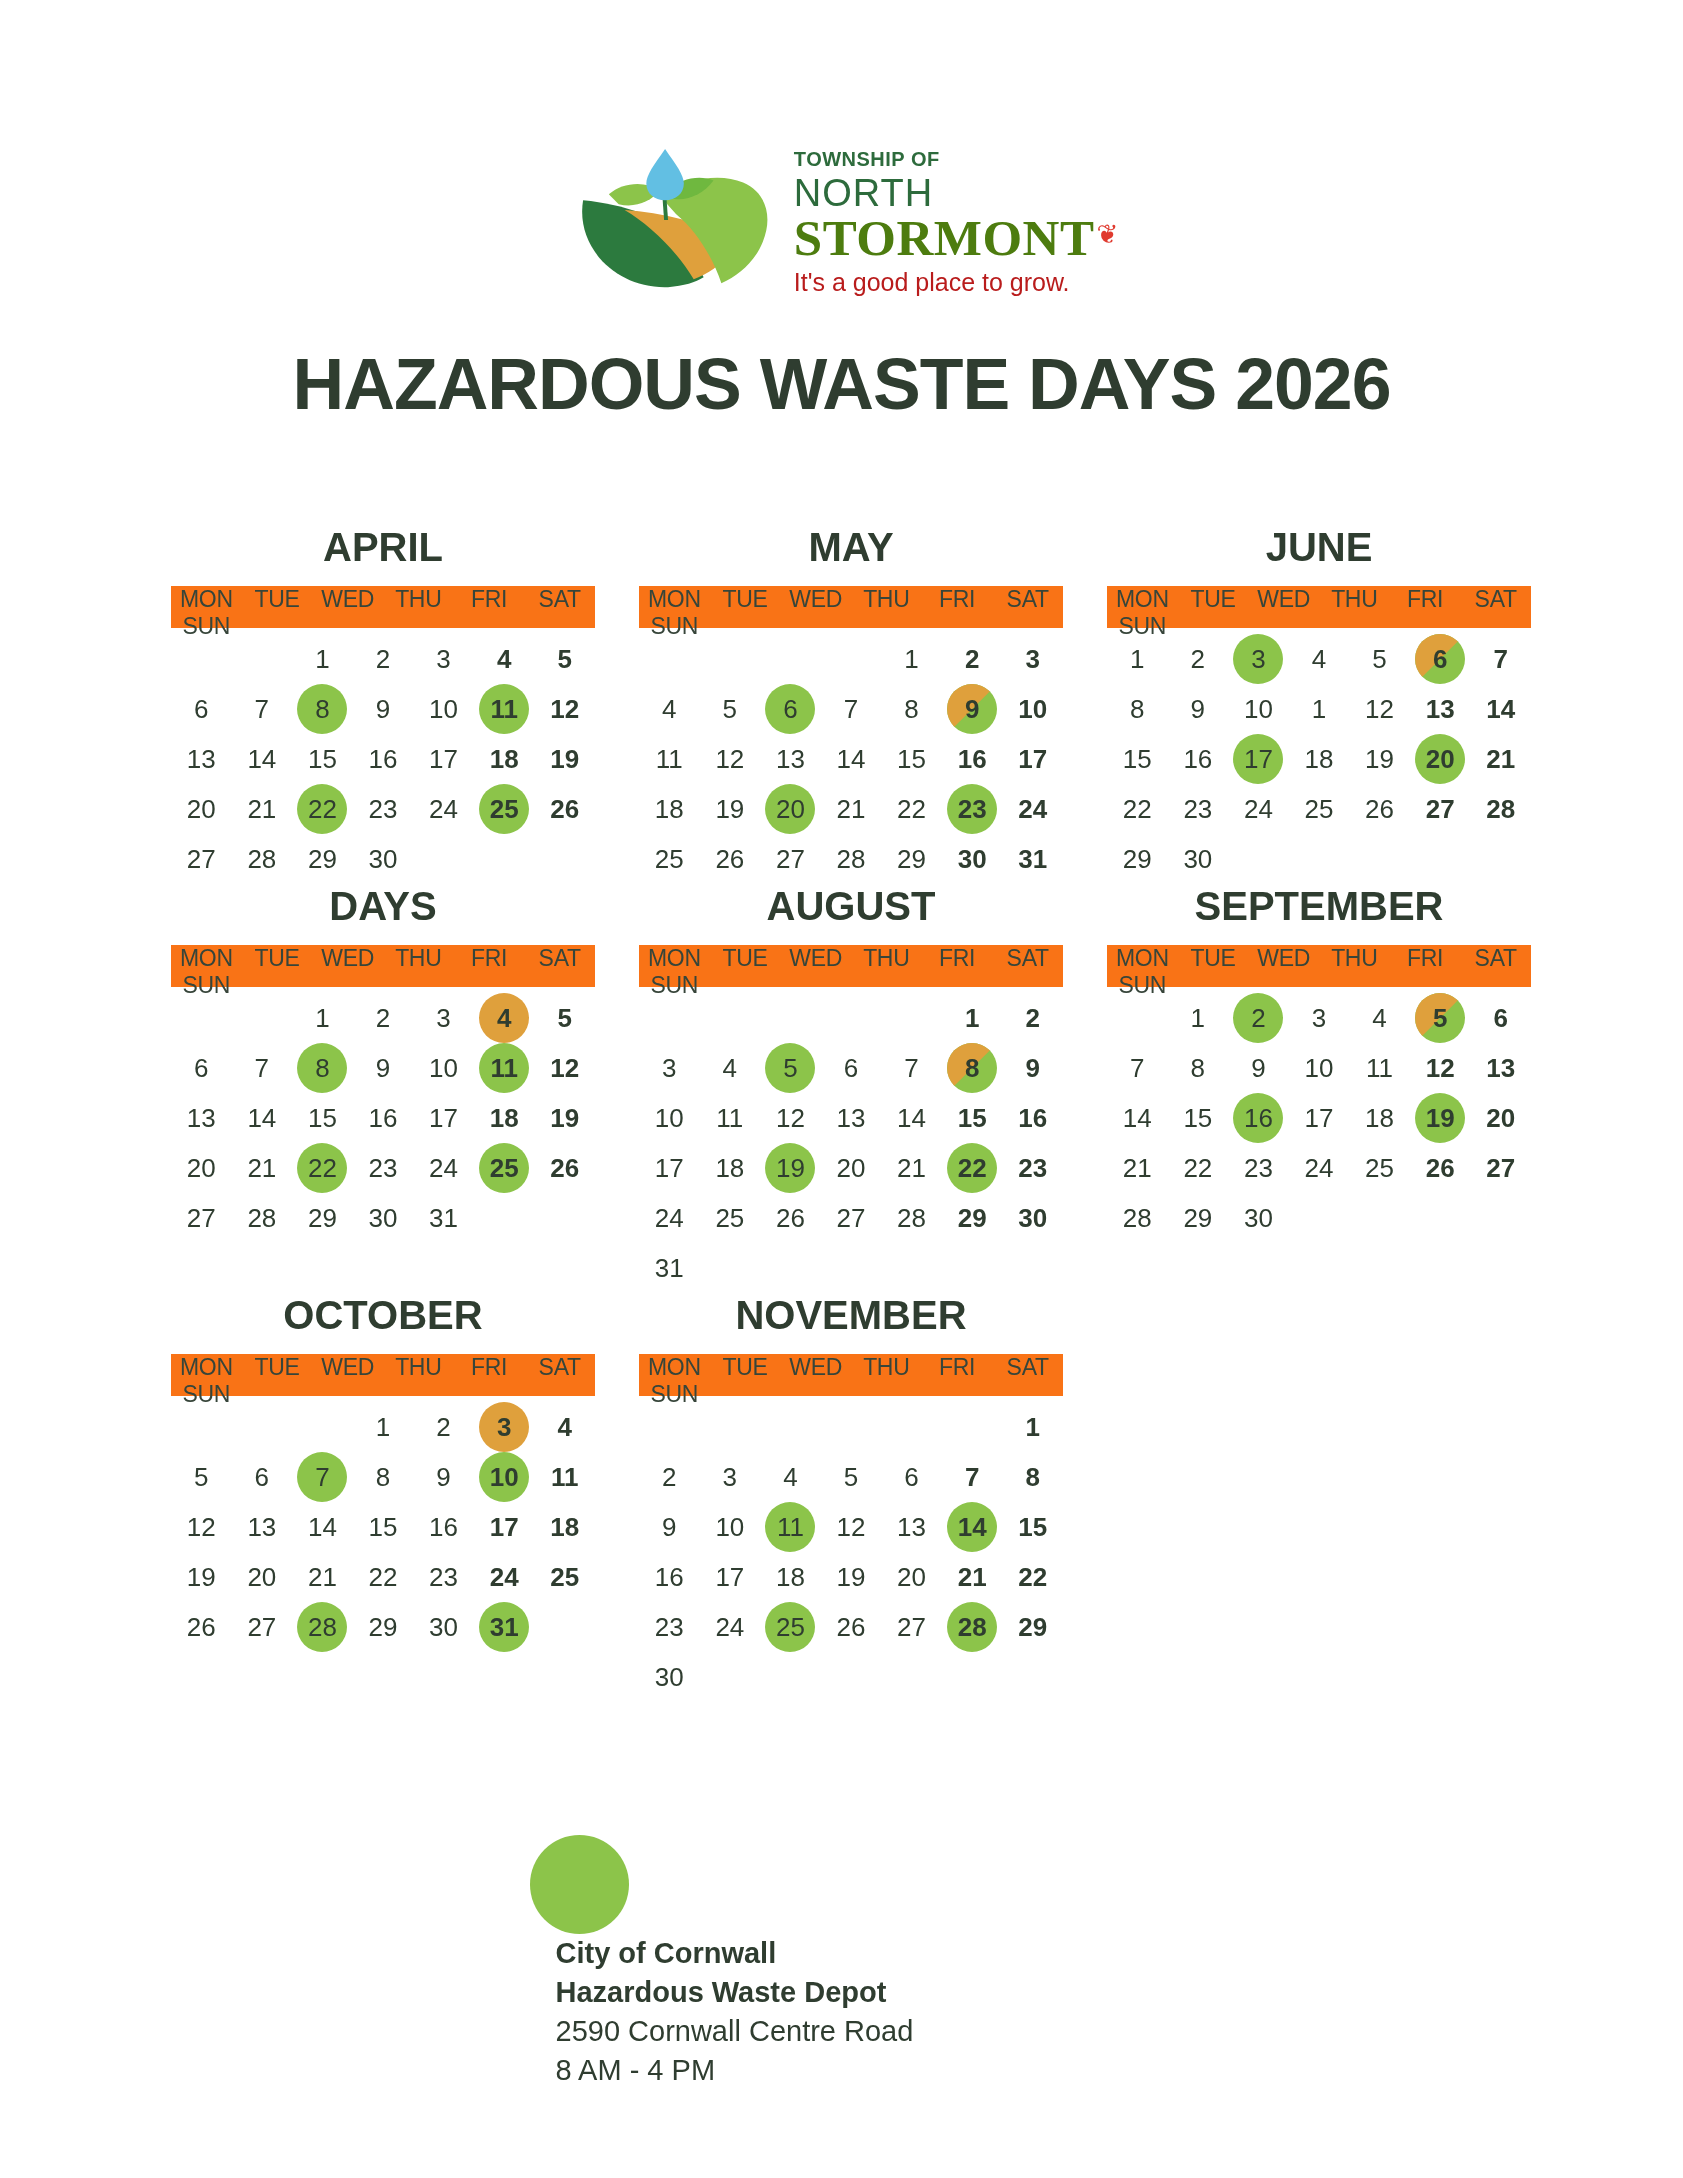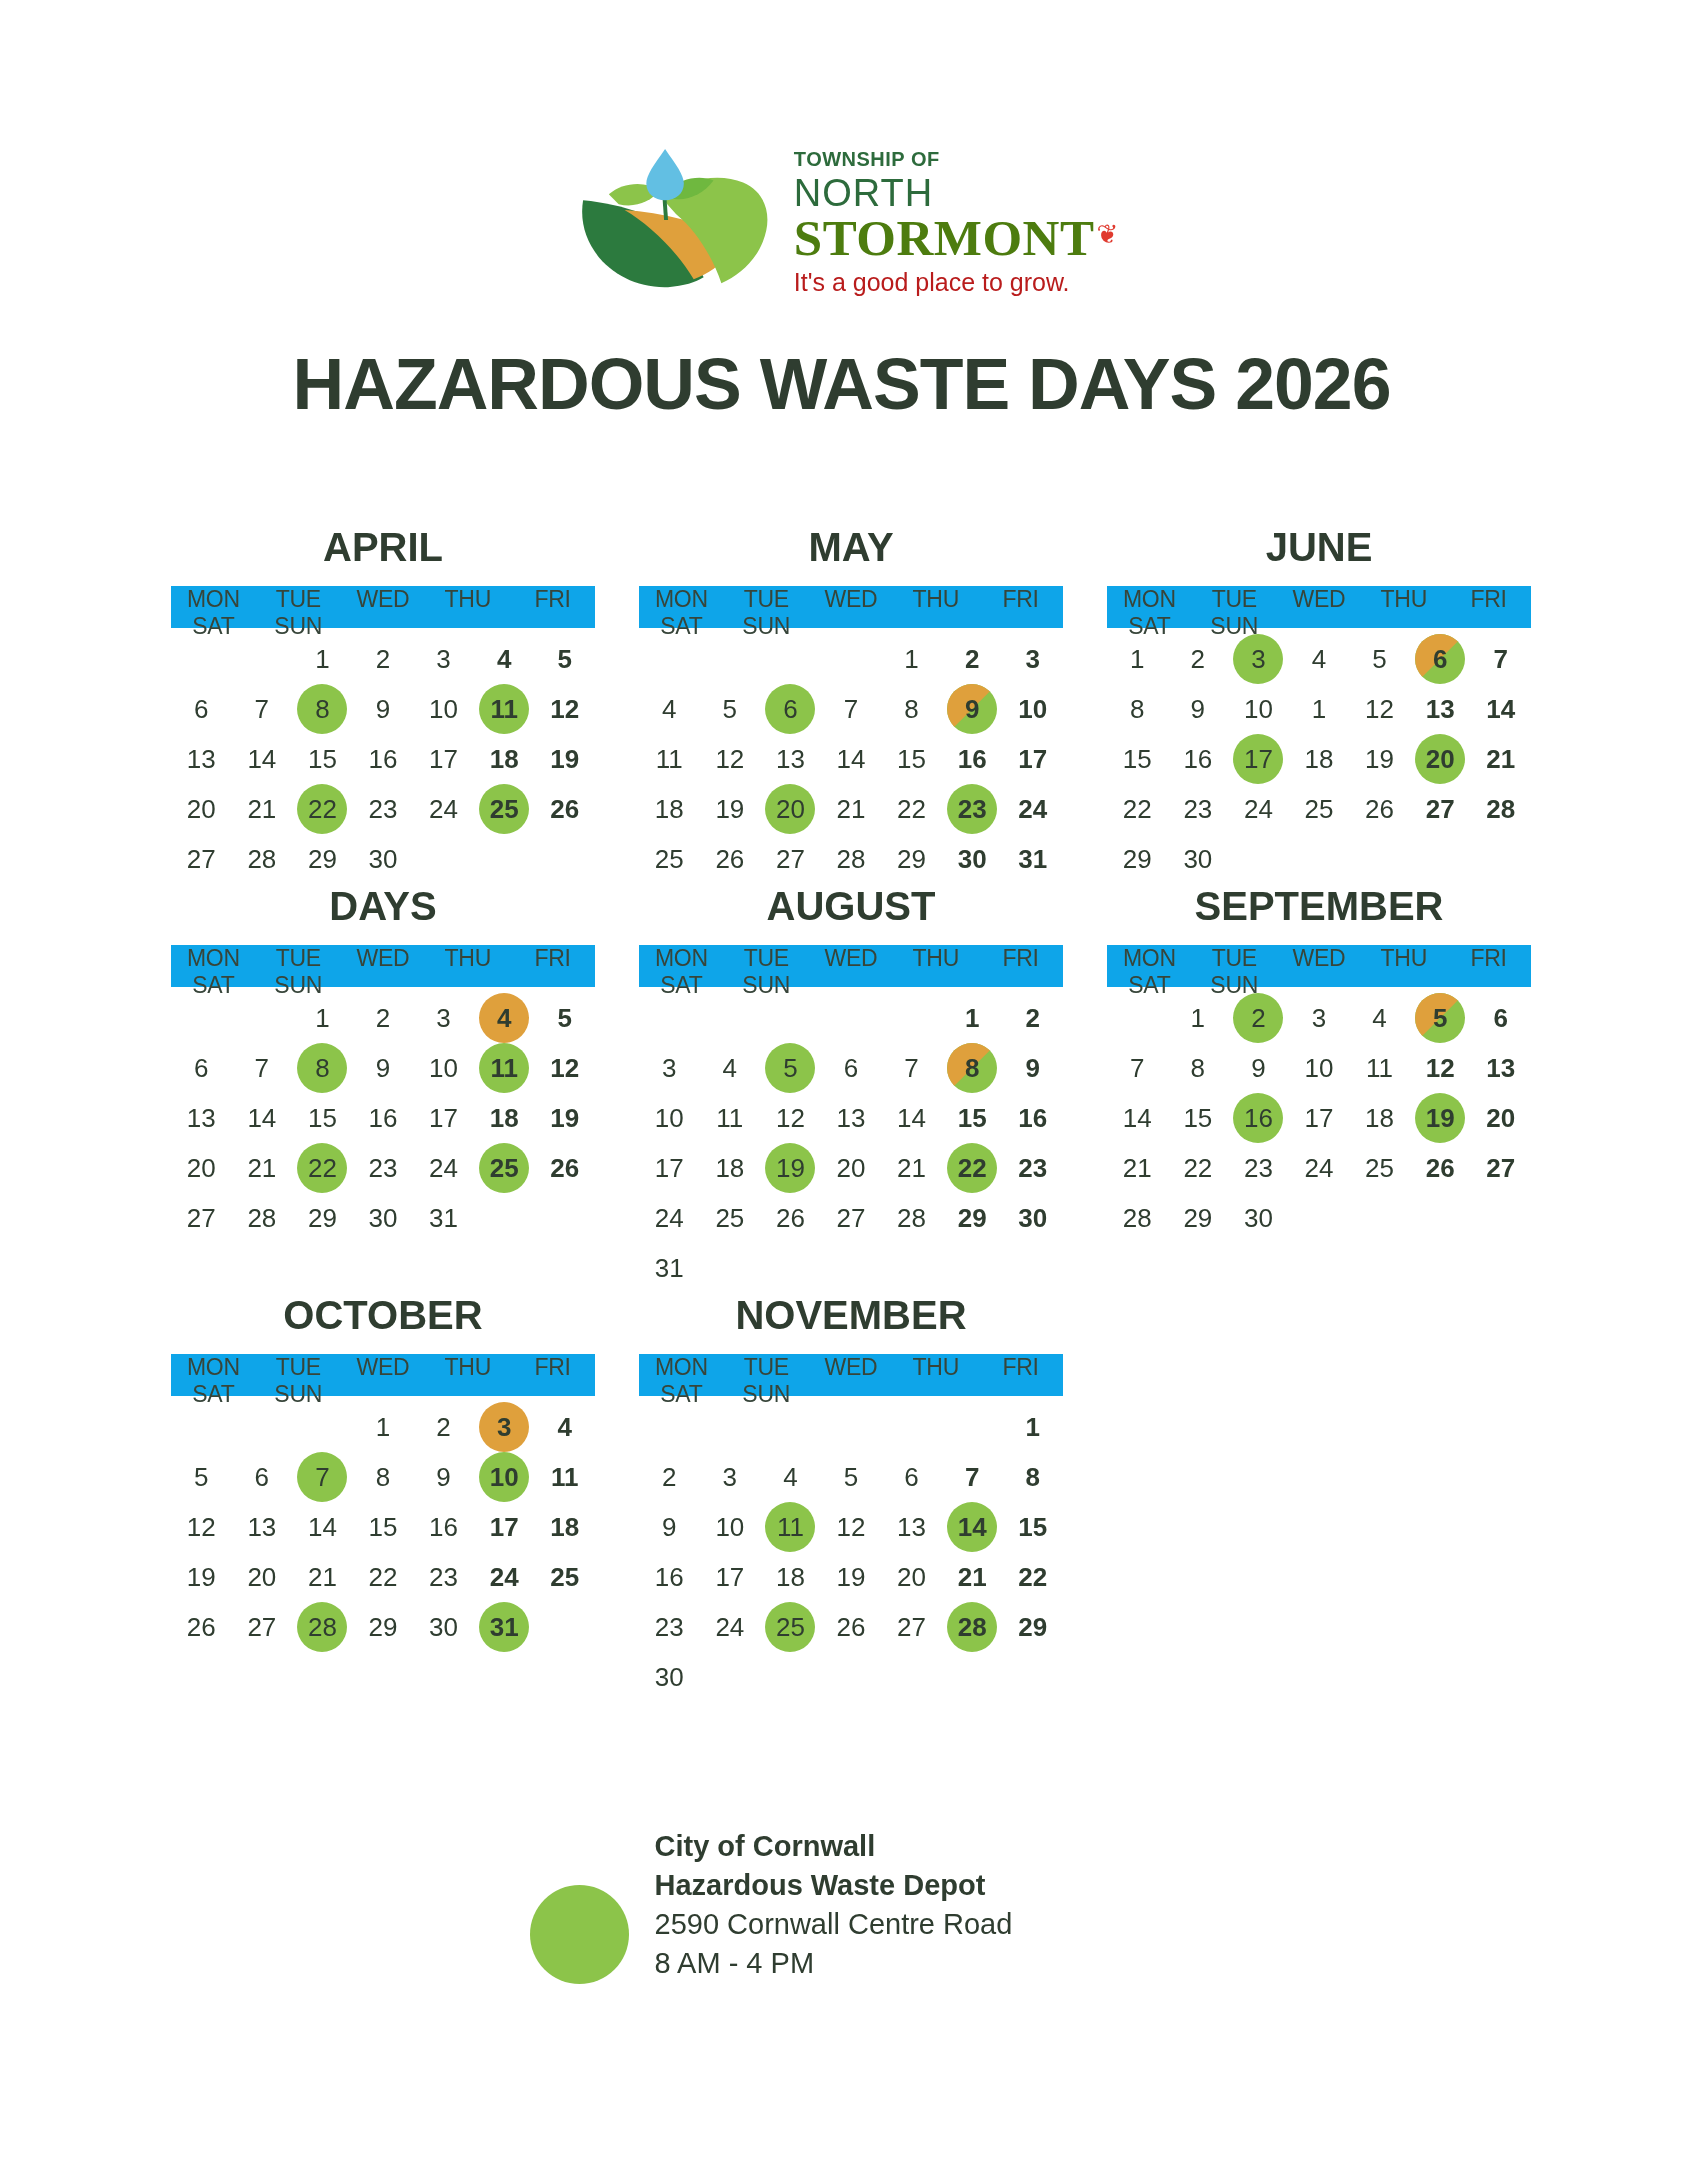--- a/index.html
+++ b/index.html
@@ -116,23 +116,23 @@
     text-align: center;
     font-family: "Liberation Sans", sans-serif;
     font-weight: bold;
     font-size: 40px;
     letter-spacing: 0px;
     color: #2f3d30;
     margin-bottom: 16px;
     white-space: nowrap;
   }
   .dow-row {
-    background: #0ea5e9;
+    background: #f97316;
     display: grid;
-    grid-template-columns: repeat(5, 1fr);
+    grid-template-columns: repeat(6, 1fr);
     height: 42px;
     align-items: center;
   }
   .dow {
     text-align: center;
     font-family: "Liberation Sans", sans-serif;
     font-size: 23px;
     color: #37453a;
     letter-spacing: -0.3px;
   }
@@ -186,22 +186,23 @@
     position: absolute;
     top: 1827px;
     left: 0;
     width: 1683px;
     display: flex;
     justify-content: center;
     gap: 0px;
   }
   .legend-item {
     display: flex;
-    align-items: flex-end;
+    align-items: flex-start;
     width: 624px;
+    flex-direction: column;
   }
   .legend-dot {
     width: 99px;
     height: 99px;
     border-radius: 50%;
     flex: 0 0 auto;
     margin-top: 8px;
   }
   .legend-dot.green { background: #8cc44a; }
   .legend-dot.orange { background: #dfa03c; }

